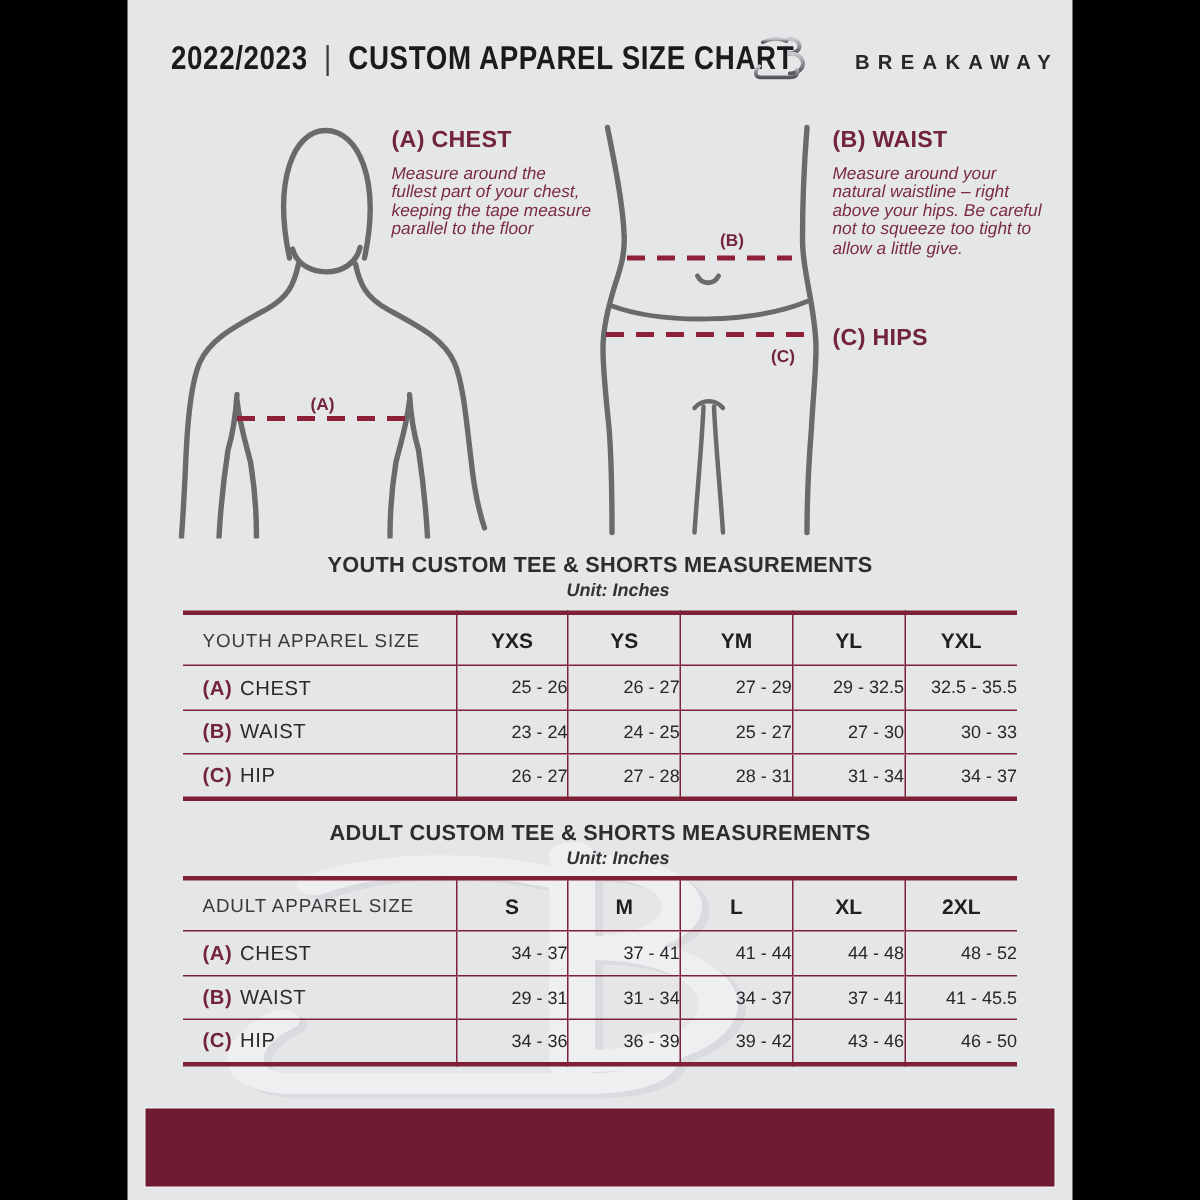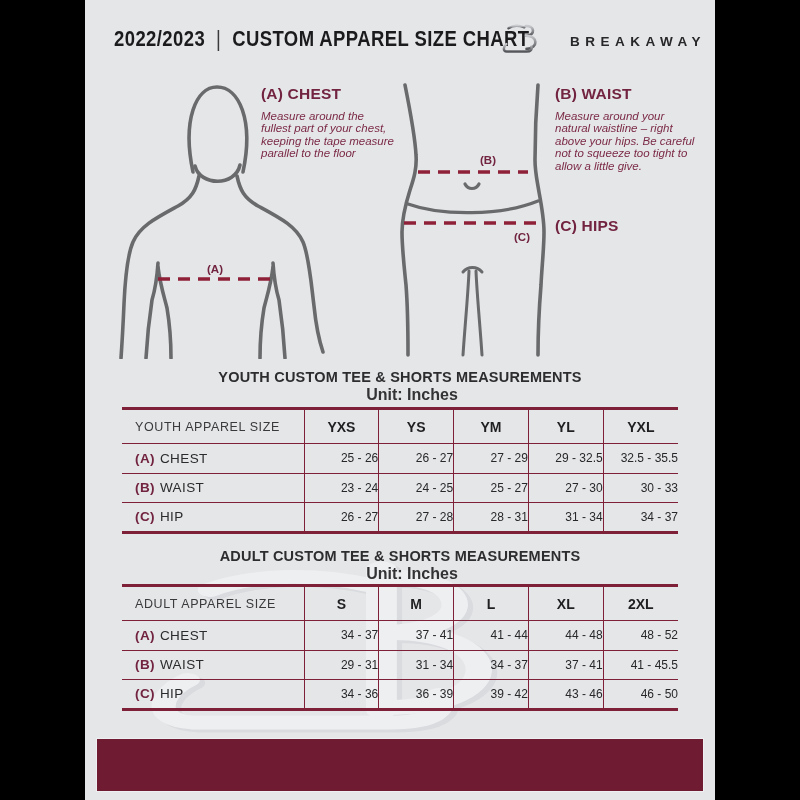--- a/index.html
+++ b/index.html
@@ -55,21 +55,21 @@
     font-size:11.5px;line-height:12.4px;font-style:italic;
     color:#7B2A45;white-space:pre-line;
   }
   
   .sec-title{
     position:absolute;left:0;width:100%;text-align:center;
     font-weight:bold;font-size:14.5px;color:#2D2D2F;letter-spacing:.2px;
   }
   .sec-unit{
     position:absolute;left:0;width:100%;text-align:center;
-    font-weight:bold;font-size:16px;color:#333336;padding-left:24px;
+    font-style:italic;font-weight:bold;font-size:12px;color:#333336;padding-left:24px;
   }
   
   .size-table{
     position:absolute;left:37px;width:556px;
     border-collapse:collapse;table-layout:fixed;
     border-top:3px solid var(--maroon-border);
     border-bottom:3px solid var(--maroon-border);
     z-index:2;
   }
   .size-table col.c0{width:182px;}

